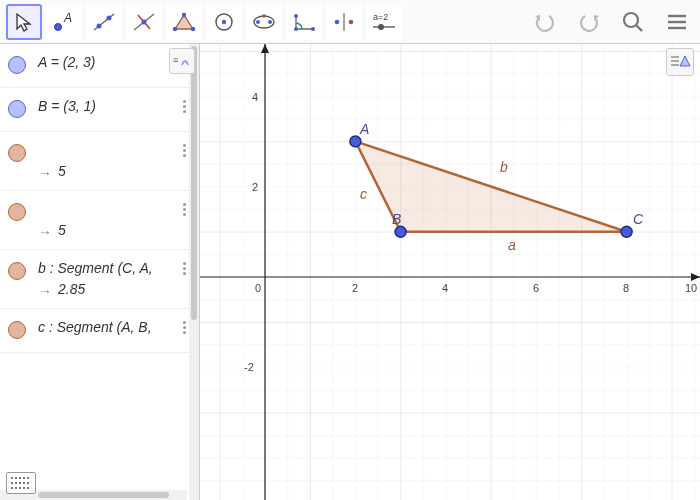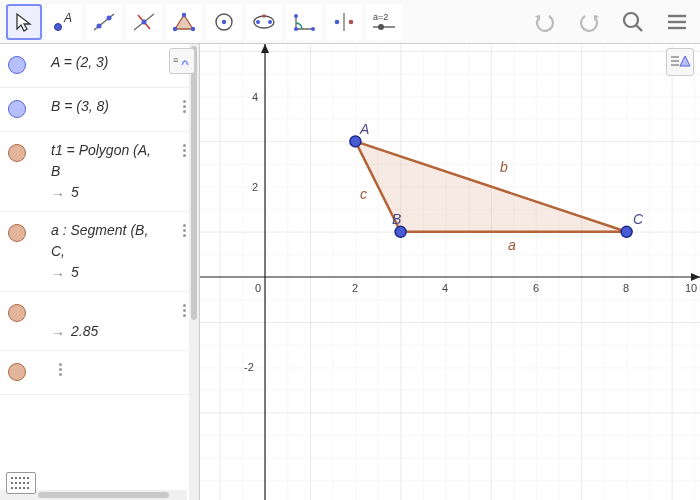--- a/index.html
+++ b/index.html
@@ -7,21 +7,21 @@
   .app { display: flex; flex-direction: column; height: 500px; width: 700px; position: relative; }
   .toolbar { height: 44px; display: flex; align-items: center; padding: 4px 6px; gap: 4px; border-bottom: 1px solid #ccc; background: #fafafa; }
   .tool { width: 36px; height: 36px; border: 1px solid transparent; border-radius: 3px; display: flex; align-items: center; justify-content: center; cursor: pointer; background: #fff; }
   .tool.selected { border: 2px solid #7a8cff; background: #eef0ff; }
   .toolbar-spacer { flex: 1; }
   .toolbar-right { display: flex; align-items: center; gap: 10px; color: #aaa; }
   .tbbtn { width: 34px; height: 34px; display: flex; align-items: center; justify-content: center; cursor: pointer; }
   .main { flex: 1; display: flex; overflow: hidden; position: relative; }
   .algebra { width: 200px; border-right: 1px solid #ccc; display: flex; flex-direction: column; overflow: hidden; position: relative; }
   .alg-items { flex: 1; overflow-y: auto; }
-  .alg-row { display: flex; align-items: flex-start; padding: 8px 6px 8px 0; border-bottom: 1px solid #eee; min-height: 44px; gap: 17px; }
+  .alg-row { display: flex; align-items: flex-start; padding: 8px 6px 8px 0; border-bottom: 1px solid #eee; min-height: 44px; gap: 4px; }
   .alg-dot { width: 34px; display: flex; justify-content: center; padding-top: 4px; }
   .dot { width: 18px; height: 18px; border-radius: 50%; }
   .dot.pt { background: #b8bfff; border: 1px solid #5864d6; }
   .dot.seg { background: #e3b59c; border: 1px solid #b06843; }
   .alg-text { flex: 1; font-size: 14px; line-height: 1.5; font-style: italic; color: #333; }
   .alg-text .arrow { color: #888; margin-right: 6px; }
   .alg-menu { width: 18px; color: #999; display: flex; flex-direction: column; align-items: center; gap: 2px; padding-top: 4px; }
   .alg-menu span { width: 3px; height: 3px; background: #999; border-radius: 50%; }
   .alg-scrollbar { position: absolute; right: 0; top: 0; bottom: 0; width: 10px; background: #f0f0f0; }
   .alg-scrollbar::after { content: ''; position: absolute; top: 2px; left: 2px; right: 2px; height: 60%; background: #c8c8c8; border-radius: 3px; }
@@ -163,73 +163,76 @@
           <div class="alg-menu">
               <span></span>
               <span></span>
               <span></span>
             </div>
         </div>
         <div class="alg-row">
           <div class="alg-dot">
               <div class="dot pt"></div>
             </div>
-          <div class="alg-text">B = (3, 8)</div>
+          <div class="alg-text">B = (3, 1)</div>
           <div class="alg-menu">
               <span></span>
               <span></span>
               <span></span>
             </div>
         </div>
         <div class="alg-row">
           <div class="alg-dot">
               <div class="dot seg"></div>
             </div>
           <div class="alg-text">
-            <span>t1 = Polygon (A, B</span><br>
+            <br>
             <span class="arrow">→</span><span>5</span>
           </div>
           <div class="alg-menu">
               <span></span>
               <span></span>
               <span></span>
             </div>
         </div>
         <div class="alg-row">
           <div class="alg-dot">
               <div class="dot seg"></div>
             </div>
           <div class="alg-text">
-            <span>a : Segment (B, C,</span><br>
+            <br>
             <span class="arrow">→</span><span>5</span>
           </div>
           <div class="alg-menu">
               <span></span>
               <span></span>
               <span></span>
             </div>
         </div>
         <div class="alg-row">
           <div class="alg-dot">
               <div class="dot seg"></div>
             </div>
           <div class="alg-text">
-            <br>
+            <span>b : Segment (C, A,</span><br>
             <span class="arrow">→</span><span>2.85</span>
           </div>
           <div class="alg-menu">
               <span></span>
               <span></span>
               <span></span>
             </div>
         </div>
         <div class="alg-row">
           <div class="alg-dot">
               <div class="dot seg"></div>
             </div>
+          <div class="alg-text">
+            <span>c : Segment (A, B,</span>
+          </div>
           <div class="alg-menu">
               <span></span>
               <span></span>
               <span></span>
             </div>
         </div>
       </div>
       <div class="alg-scrollbar"></div>
       <div class="bottom-scroll"></div>
     </div>

